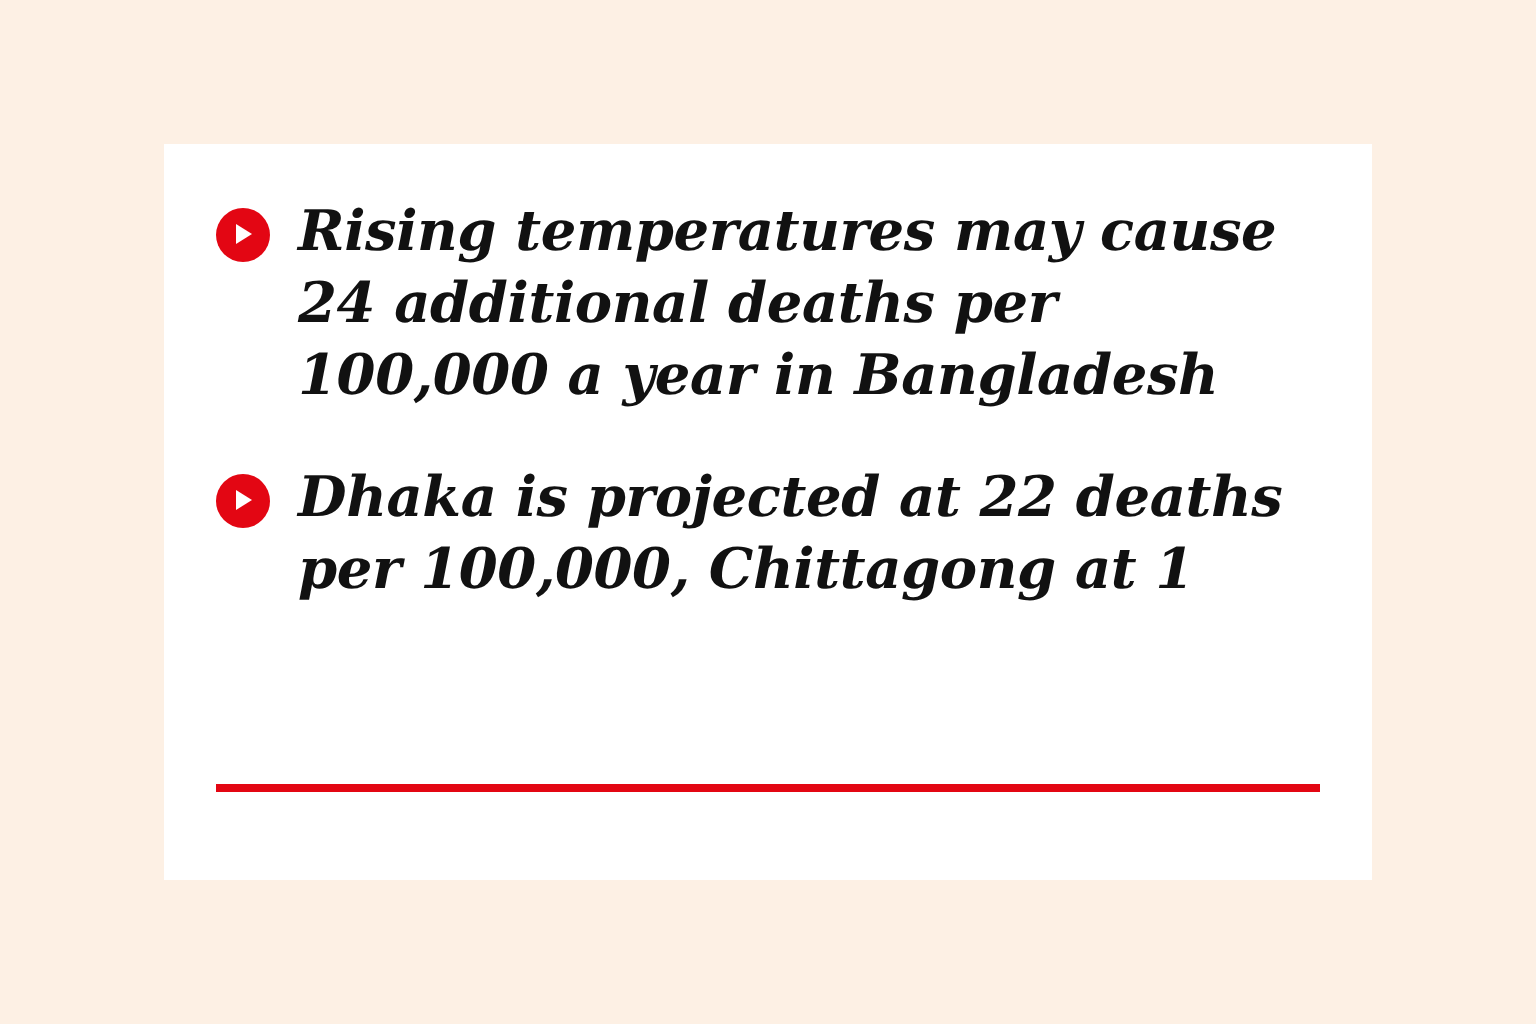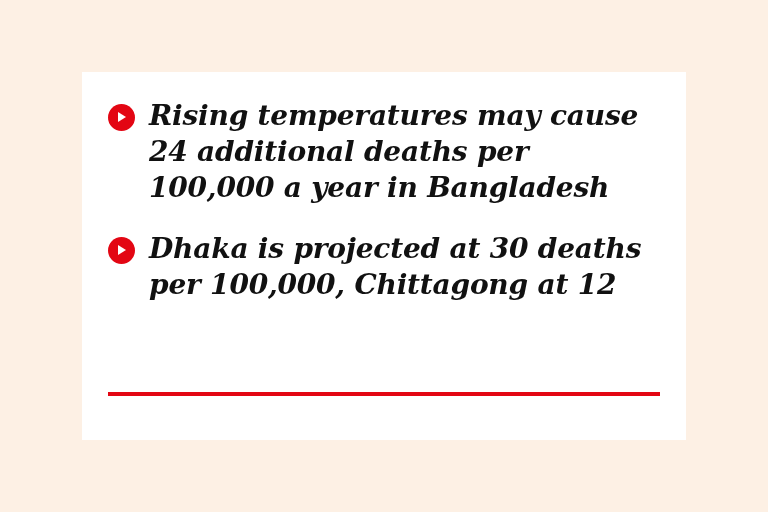--- a/index.html
+++ b/index.html
@@ -84,21 +84,21 @@
 
     <div class="bullet-list">
 
       <div class="bullet-item">
         <span class="bullet-marker"></span>
         <div class="bullet-text">Rising temperatures  may cause 24 additional deaths per 100,000 a year in Bangladesh</div>
       </div>
 
       <div class="bullet-item">
         <span class="bullet-marker"></span>
-        <div class="bullet-text">Dhaka is projected at 30 deaths per 100,000, Chittagong at 12</div>
+        <div class="bullet-text">Dhaka is projected at 22 deaths per 100,000, Chittagong at 1</div>
       </div>
 
 
     </div>
 
     <div class="rule"></div>
   </div>
 </div>
 
 </body></html>

